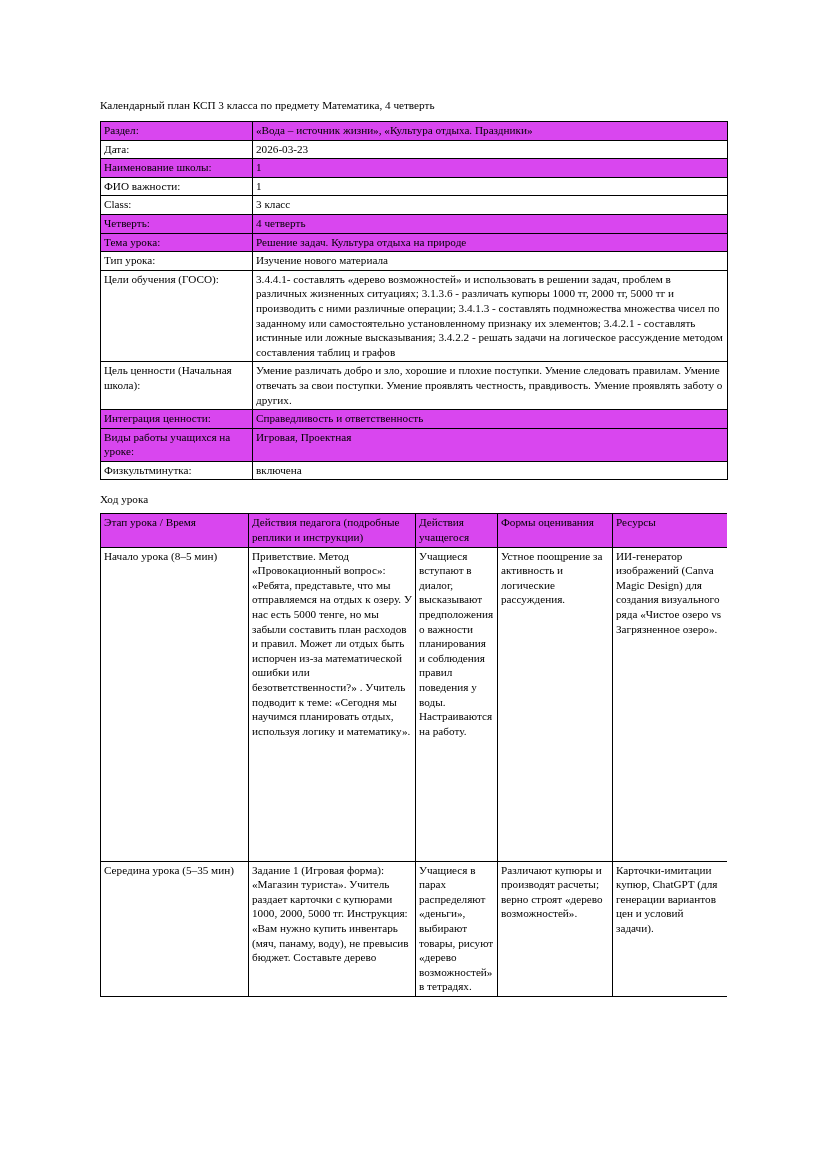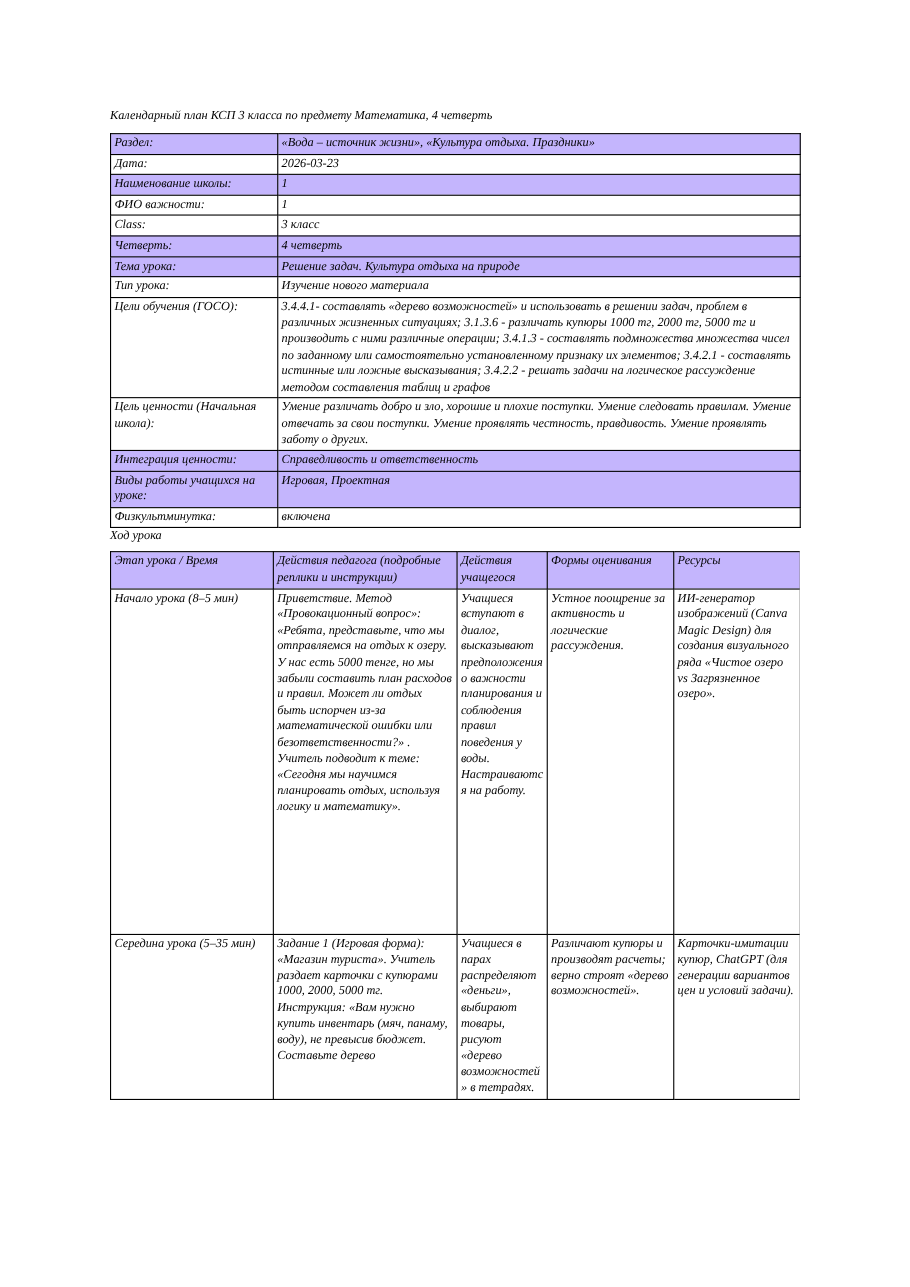--- a/index.html
+++ b/index.html
@@ -15,59 +15,58 @@
     color: #000000;
     -webkit-font-smoothing: none;
   }
   .page {
     position: relative;
     width: 827px;
     height: 1170px;
     box-sizing: border-box;
     padding: 0;
     background: #ffffff;
-    font-style: italic;
   }
   .content {
     position: absolute;
     left: 100px;
     top: 98px;
     width: 627px;
   }
   .doc-title {
     font-size: 11.2px;
     line-height: 15px;
     margin: 0 0 8px 0;
     white-space: nowrap;
   }
   .section-label {
     font-size: 11.2px;
     line-height: 15px;
-    margin: 0 0 6px 0;
+    margin: 12px 0 6px 0;
   }
   table.doc-table {
     border-collapse: collapse;
     width: 627px;
     table-layout: fixed;
     font-size: 11.2px;
   }
   table.doc-table td,
   table.doc-table th {
     border: 1px solid #000000;
     padding: 1px 3px 2px 3px;
     vertical-align: top;
     text-align: left;
     font-weight: normal;
     line-height: 14.6px;
     word-wrap: break-word;
     overflow-wrap: break-word;
     hyphens: none;
   }
   .shaded {
-    background: #c4b5fd;
+    background: #d946ef;
   }
   
   .t1-c0 { width: 152px; }
   .t1-c1 { width: 475px; }
   
   .t2-c0 { width: 148px; }
   .t2-c1 { width: 167px; }
   .t2-c2 { width: 82px; }
   .t2-c3 { width: 115px; }
   .t2-c4 { width: 115px; }

